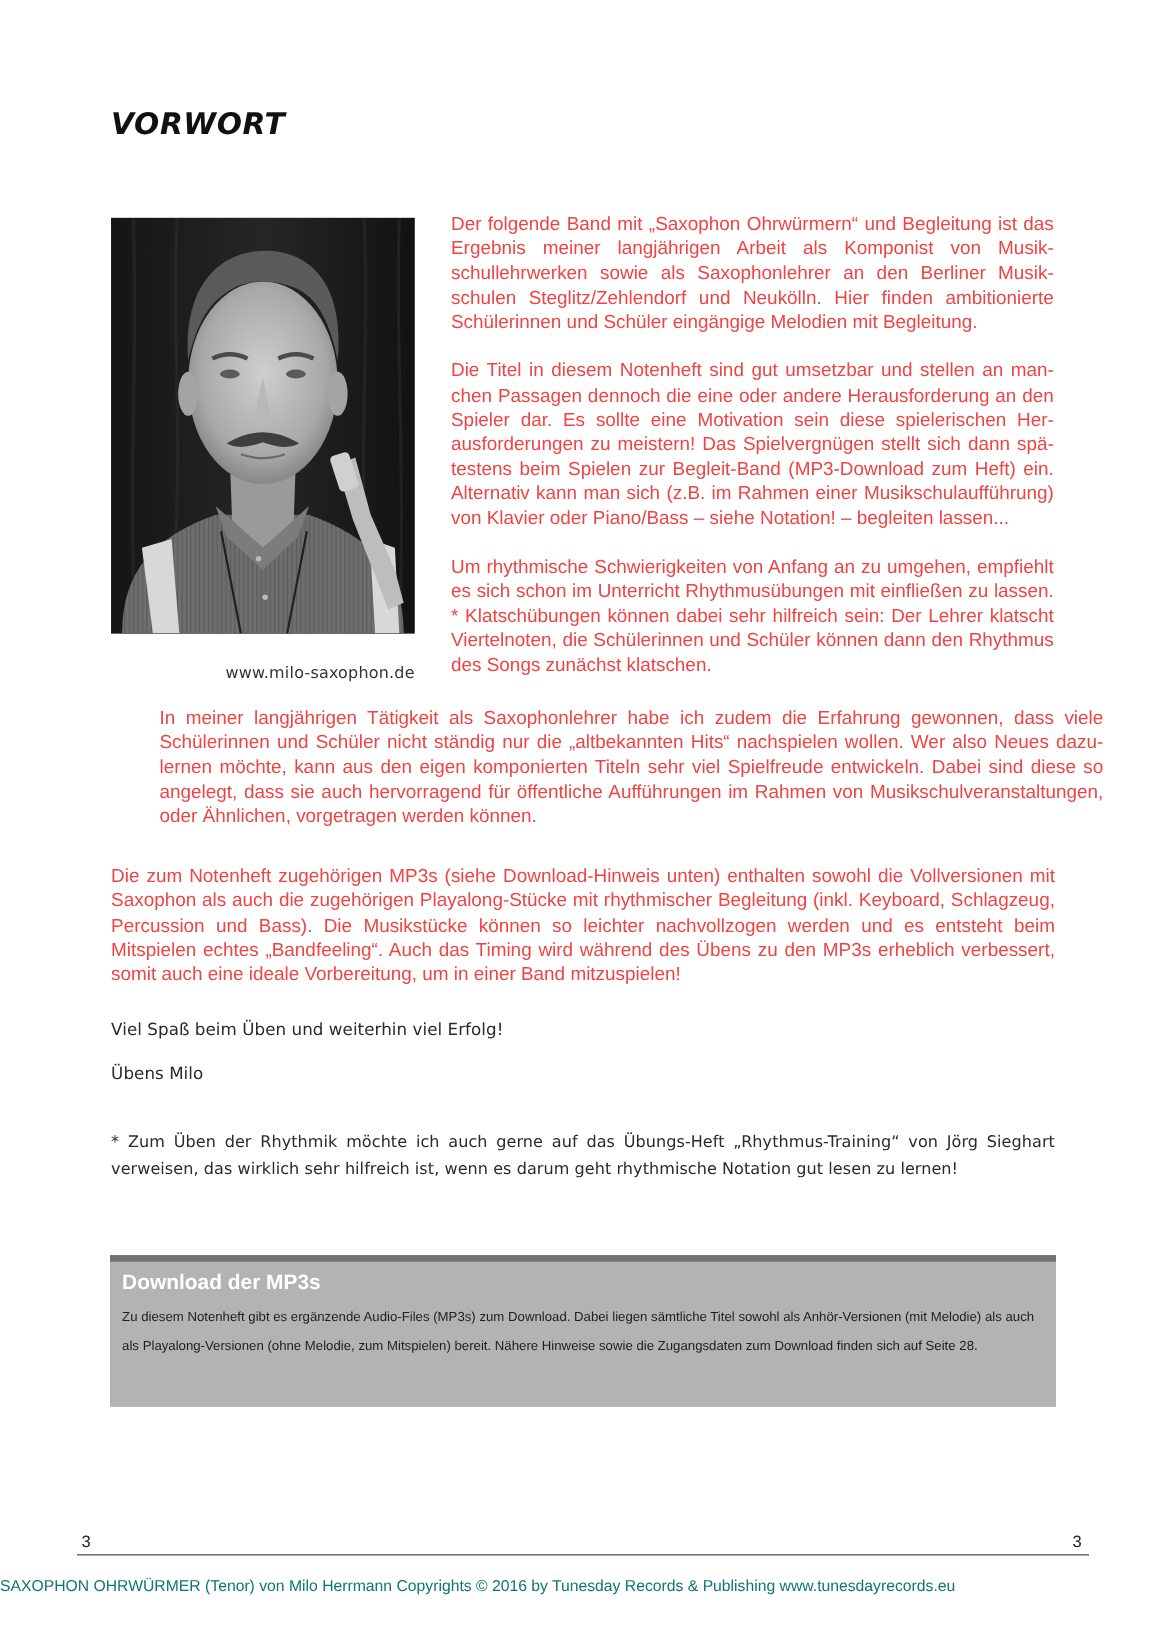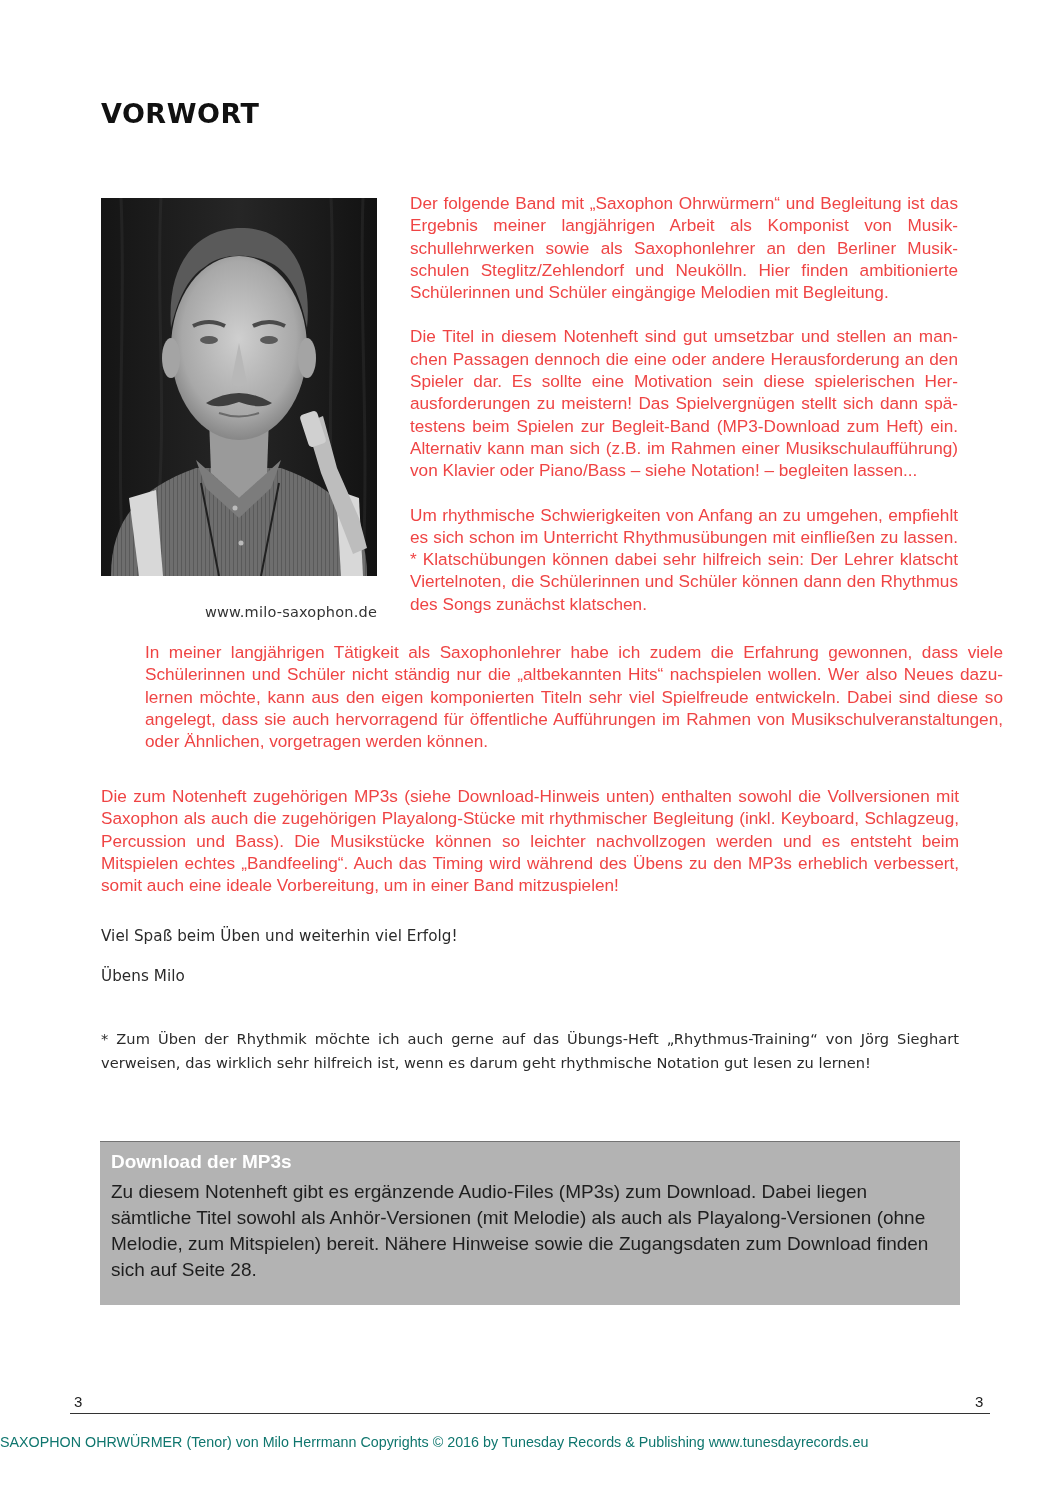--- a/index.html
+++ b/index.html
@@ -31,43 +31,43 @@
   .p4 { top: 641px; margin-left: 44px; }
   .p5 { top: 771px; margin-top: 14px; }
   .sans-cond {
     font-family: "DejaVu Sans", sans-serif; font-size: 15.2px; line-height: 22px; color: #2a2a2a;
     letter-spacing: 0.05px;
   }
   .closing1 { position: absolute; left: 101px; top: 925px; text-align: right; }
   .closing2 { position: absolute; left: 101px; top: 965px; }
   .footnote { position: absolute; left: 101px; top: 1027px; width: 858px; text-align: justify; font-size: 14.6px; line-height: 24px; }
   .download-box {
-    position: absolute; left: 100px; top: 1141px; width: 860px; height: 164px;
-    background: #b3b3b3; border-top: 1px solid #737373; box-sizing: border-box;
+    position: absolute; left: 100px; top: 1141px; width: 860px; height: 138px;
+    background: #b3b3b3; border-top: 6px solid #737373; box-sizing: border-box;
     padding: 9px 11px 0 11px;
   }
   .download-title {
     font-family: "Liberation Sans", sans-serif; font-weight: bold; font-size: 19px;
     color: #ffffff; margin: 0 0 6px 0;
   }
   .download-text {
-    font-family: "Liberation Sans", sans-serif; font-size: 19px; line-height: 26px; color: #1e1e1e; margin: 0;
+    font-family: "Liberation Sans", sans-serif; font-size: 12px; line-height: 26px; color: #1e1e1e; margin: 0;
   }
   .page-num-left { position: absolute; left: 74px; top: 1393px; font-family: "Liberation Sans", sans-serif; font-size: 15px; color: #222; }
   .page-num-right { position: absolute; left: 975px; top: 1393px; font-family: "Liberation Sans", sans-serif; font-size: 15px; color: #222; }
   .footer-rule { position: absolute; left: 70px; top: 1413px; width: 920px; height: 0; border-top: 1.5px solid #333; }
   .footer-text {
     position: absolute; left: 0; top: 1434px; width: 872px; text-align: left;
     font-family: "Liberation Sans", sans-serif; font-size: 14.3px; color: #0f766e;
   }
 </style>
 </head>
 <body>
 
-<h1 class="title" style="margin:0;">VORWORT</h1>
+<h1 class="title" style="margin:0;font-style:italic;">VORWORT</h1>
 
 <div class="photo">
   <svg viewBox="0 0 276 378" preserveAspectRatio="none">
     <defs>
       <linearGradient id="bg" x1="0" y1="0" x2="1" y2="0">
         <stop offset="0" stop-color="#151515"></stop>
         <stop offset="0.5" stop-color="#262626"></stop>
         <stop offset="1" stop-color="#121212"></stop>
       </linearGradient>
       <radialGradient id="face" cx="0.5" cy="0.45" r="0.6">

